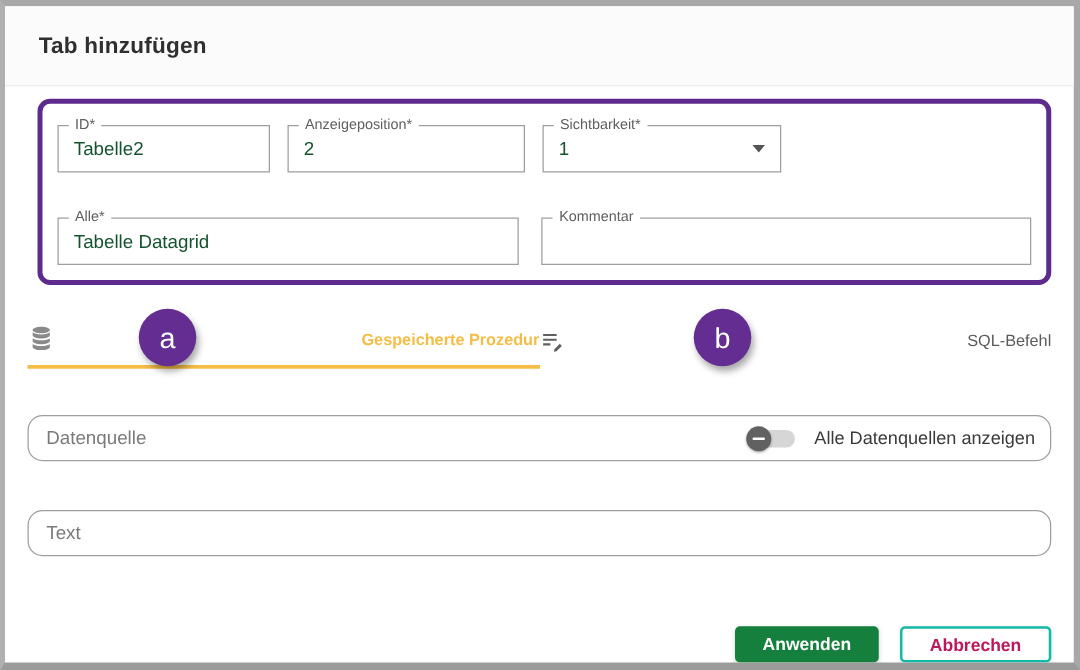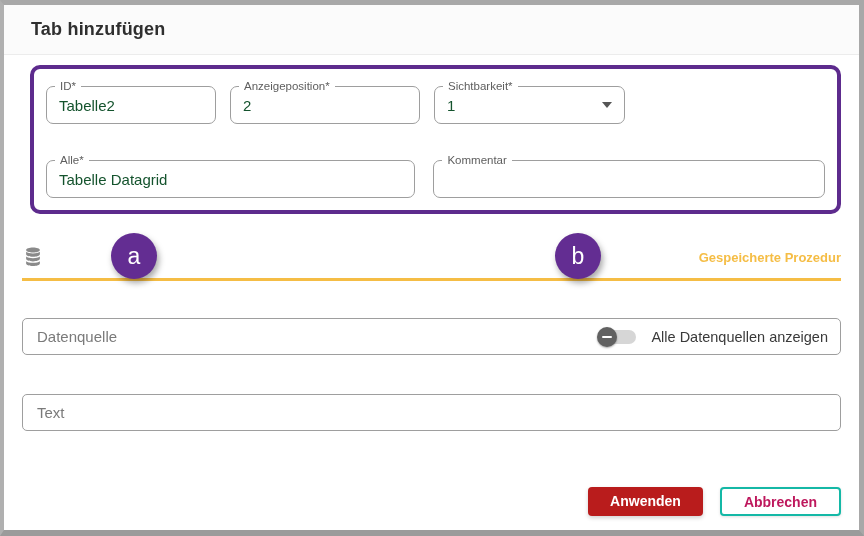--- a/index.html
+++ b/index.html
@@ -6,36 +6,36 @@
   html,body { margin:0; padding:0; background:#ffffff; }
   body { font-family:"Liberation Sans","DejaVu Sans",sans-serif; }
 
   .frame {
     width:864px; height:536px; position:relative; overflow:hidden; background:#ffffff;
     border-top:5px solid #a8a8a8; border-left:4px solid #b0b0b0;
     border-right:5px solid #a8a8a8; border-bottom:6px solid #9b9b9b;
   }
 
   .titlebar {
-    height:50px; background:#fbfbfb; border-bottom:1px solid #ececec;
+    height:64px; background:#fbfbfb; border-bottom:1px solid #ececec;
     display:flex; align-items:center; padding:0 27px;
   }
   .title { font-size:18px; font-weight:700; color:#2f2f2f; letter-spacing:.2px; }
 
   .content { padding:0 18px; }
 
   .purple-box {
     margin:10px 0 0 8px; border:4px solid #5d2b8d; border-radius:10px;
     padding:17px 12px 12px 12px; background:#fff;
   }
   .row1 { display:grid; grid-template-columns:170px 190px 191px 1fr; gap:14px; }
   .row2 { display:grid; grid-template-columns:1fr 1.06fr; gap:18px; margin-top:36px; }
 
   .field {
-    position:relative; height:38px; border:1px solid #9e9e9e; border-radius:7px;
+    position:relative; height:38px; border:1px solid #9e9e9e; border-radius:0;
     background:#fff; display:flex; align-items:center; padding:0 12px;
   }
   .field-label {
     position:absolute; top:-8px; left:8px; background:#fff; padding:0 5px;
     font-size:11.5px; color:#5e5e5e; white-space:nowrap; line-height:14px;
   }
   .field-input {
     border:none; outline:none; width:100%; font-size:15px; color:#14532d;
     font-family:inherit; background:transparent; padding:0;
   }
@@ -56,21 +56,21 @@
     background:#632d92; color:#fff; font-size:23px; line-height:1;
     display:flex; align-items:center; justify-content:center;
     box-shadow:2px 4px 6px rgba(0,0,0,.35); top:-3px; z-index:2;
   }
   .marker-a { left:89px; }
   .marker-b { left:533px; }
 
   .dq-row { margin-top:37px; }
   .text-row { margin-top:39px; }
   .outlined {
-    height:37px; border:1px solid #9e9e9e; border-radius:5px;
+    height:37px; border:1px solid #9e9e9e; border-radius:12px;
     display:flex; align-items:center; padding:0 12px; background:#fff;
   }
   .outlined input {
     flex:1; border:none; outline:none; font-size:15px; color:#2e2e2e;
     font-family:inherit; background:transparent; min-width:0;
   }
   .outlined input::placeholder { color:#7a7a7a; opacity:1; }
 
   .toggle-group { display:flex; align-items:center; gap:14px; flex:none; padding-left:10px; }
   .slide-toggle { position:relative; width:40px; height:20px; cursor:pointer; flex:none; }
@@ -81,21 +81,21 @@
     box-shadow:0 1px 2px rgba(0,0,0,.35);
   }
   .minus-glyph { width:10px; height:2px; background:#fff; border-radius:1px; }
   .toggle-label { font-size:14.5px; color:#3a3a3a; white-space:nowrap; }
 
   .footer { margin-top:56px; display:flex; justify-content:flex-end; gap:17px; }
   .btn {
     height:29px; border-radius:4px; font-size:14px; font-weight:700;
     font-family:inherit; padding:0 22px; cursor:pointer; line-height:27px;
   }
-  .btn-apply { background:#b91c1c; color:#ffffff; border:none; box-shadow:0 2px 4px rgba(0,0,0,.18); }
+  .btn-apply { background:#15803d; color:#ffffff; border:none; box-shadow:0 2px 4px rgba(0,0,0,.18); }
   .btn-cancel { background:#ffffff; color:#be185d; border:2px solid #14b8a6; box-shadow:0 1px 3px rgba(0,0,0,.12); }
 </style>
 </head>
 <body>
 
 <div class="frame">
 
   <div class="titlebar">
     <div class="title">Tab hinzufügen</div>
   </div>
@@ -143,20 +143,31 @@
 
       <div class="tab active">
         <span class="tab-icon">
           <svg width="22" height="22" viewBox="0 0 24 24">
             <path fill="#8a8a8a" d="M12 1.5C7.9 1.5 4.5 2.7 4.5 4.3S7.9 7.1 12 7.1s7.5-1.2 7.5-2.8S16.1 1.5 12 1.5zM4.5 6.4v2.5c0 1.6 3.4 2.8 7.5 2.8s7.5-1.2 7.5-2.8V6.4c-1.5 1.2-4.3 1.8-7.5 1.8s-6-.6-7.5-1.8zM4.5 11.5V14c0 1.6 3.4 2.8 7.5 2.8s7.5-1.2 7.5-2.8v-2.5c-1.5 1.2-4.3 1.8-7.5 1.8s-6-.6-7.5-1.8zM4.5 16.6v2.5c0 1.6 3.4 2.8 7.5 2.8s7.5-1.2 7.5-2.8v-2.5c-1.5 1.2-4.3 1.8-7.5 1.8s-6-.6-7.5-1.8z"></path>
           </svg>
         </span>
         <span class="tab-label">Gespeicherte Prozedur</span>
       </div>
 
+      <div class="tab">
+        <span class="tab-icon">
+          <svg width="20" height="20" viewBox="0 0 24 24">
+            <g stroke="#5f5f5f" stroke-width="2" fill="none">
+              <path d="M3 6h13M3 10.5h13M3 15h7"></path>
+            </g>
+            <path fill="#5f5f5f" d="M13.8 19.7l5.2-5.2 2 2-5.2 5.2-2.4.4.4-2.4z"></path>
+          </svg>
+        </span>
+        <span class="tab-label">SQL-Befehl</span>
+      </div>
     </div>
 
     <div class="dq-row">
       <div class="outlined">
         <input type="text" placeholder="Datenquelle" style="">
         <div class="toggle-group">
           <div class="slide-toggle">
             <span class="toggle-track"></span>
             <span class="toggle-thumb">
               <span class="minus-glyph"></span>

